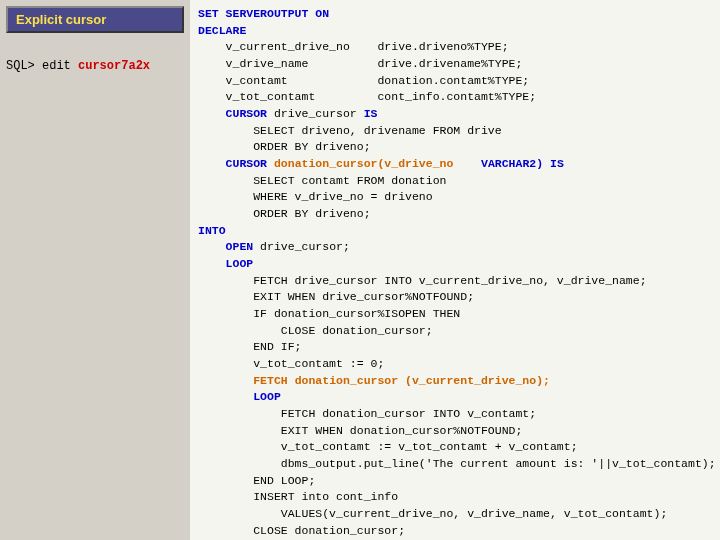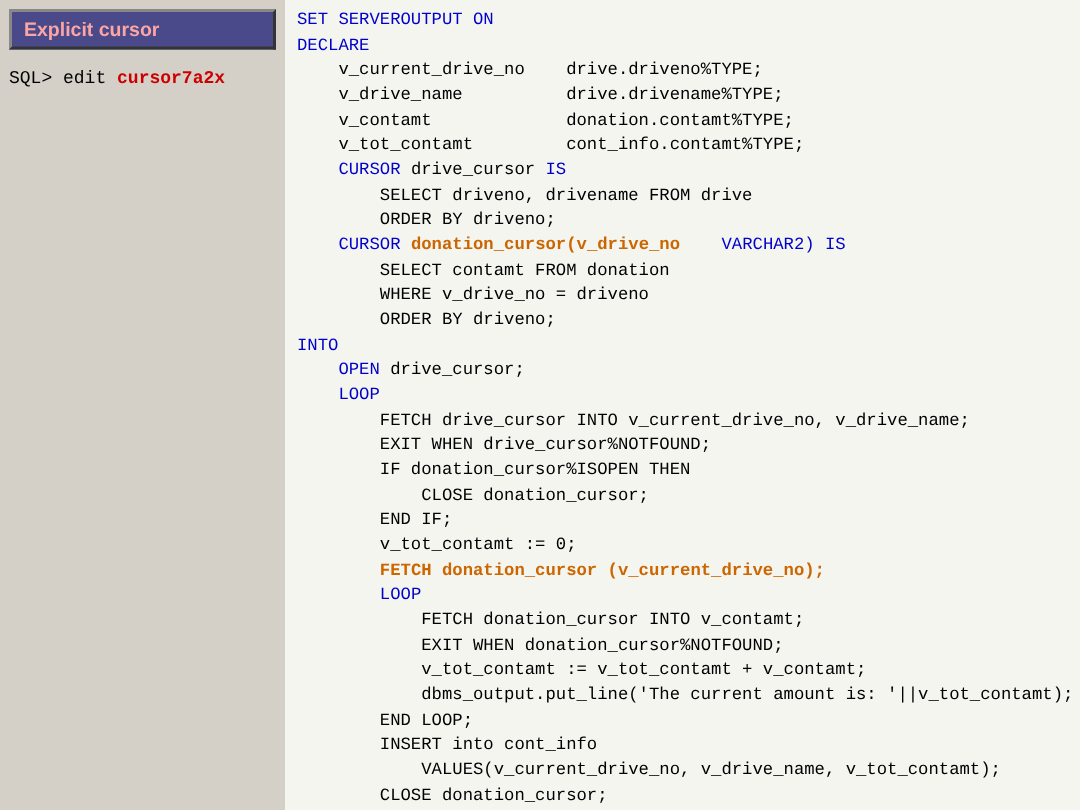--- a/index.html
+++ b/index.html
@@ -19,32 +19,32 @@
       min-width: 190px;
       background: #d4d0c8;
       padding: 6px;
       display: flex;
       flex-direction: column;
       gap: 8px;
     }
 
     .title-box {
       background: #4a4a8a;
-      color: #fca5a5;
+      color: #fde047;
       font-weight: bold;
       font-size: 13px;
       padding: 4px 8px;
       border: 2px outset #888;
     }
 
     .sql-label {
       font-size: 12px;
       color: #000;
       font-family: 'Courier New', monospace;
-      margin-top: 4px;
+      margin-top: 18px;
     }
 
     .sql-label span.cursor-highlight {
       color: #cc0000;
       font-weight: bold;
     }
 
     .description-box {
       background: #d4d0c8;
       font-size: 11.5px;
@@ -66,21 +66,21 @@
     }
 
     .code-block {
       font-family: 'Courier New', monospace;
       font-size: 11.5px;
       line-height: 1.45;
       color: #000;
       white-space: pre;
     }
 
-    .kw-blue { color: #0000cc; font-weight: normal; }
+    .kw-blue { color: #0000cc; font-weight: bold; }
     .kw-orange { color: #cc6600; font-weight: bold; }
   </style>
 </head>
 <body>
 
 <div class="left-panel">
   <div class="title-box">Explicit cursor</div>
   <div class="sql-label">
     SQL&gt; edit <span class="cursor-highlight">cursor7a2x</span>
   </div>

